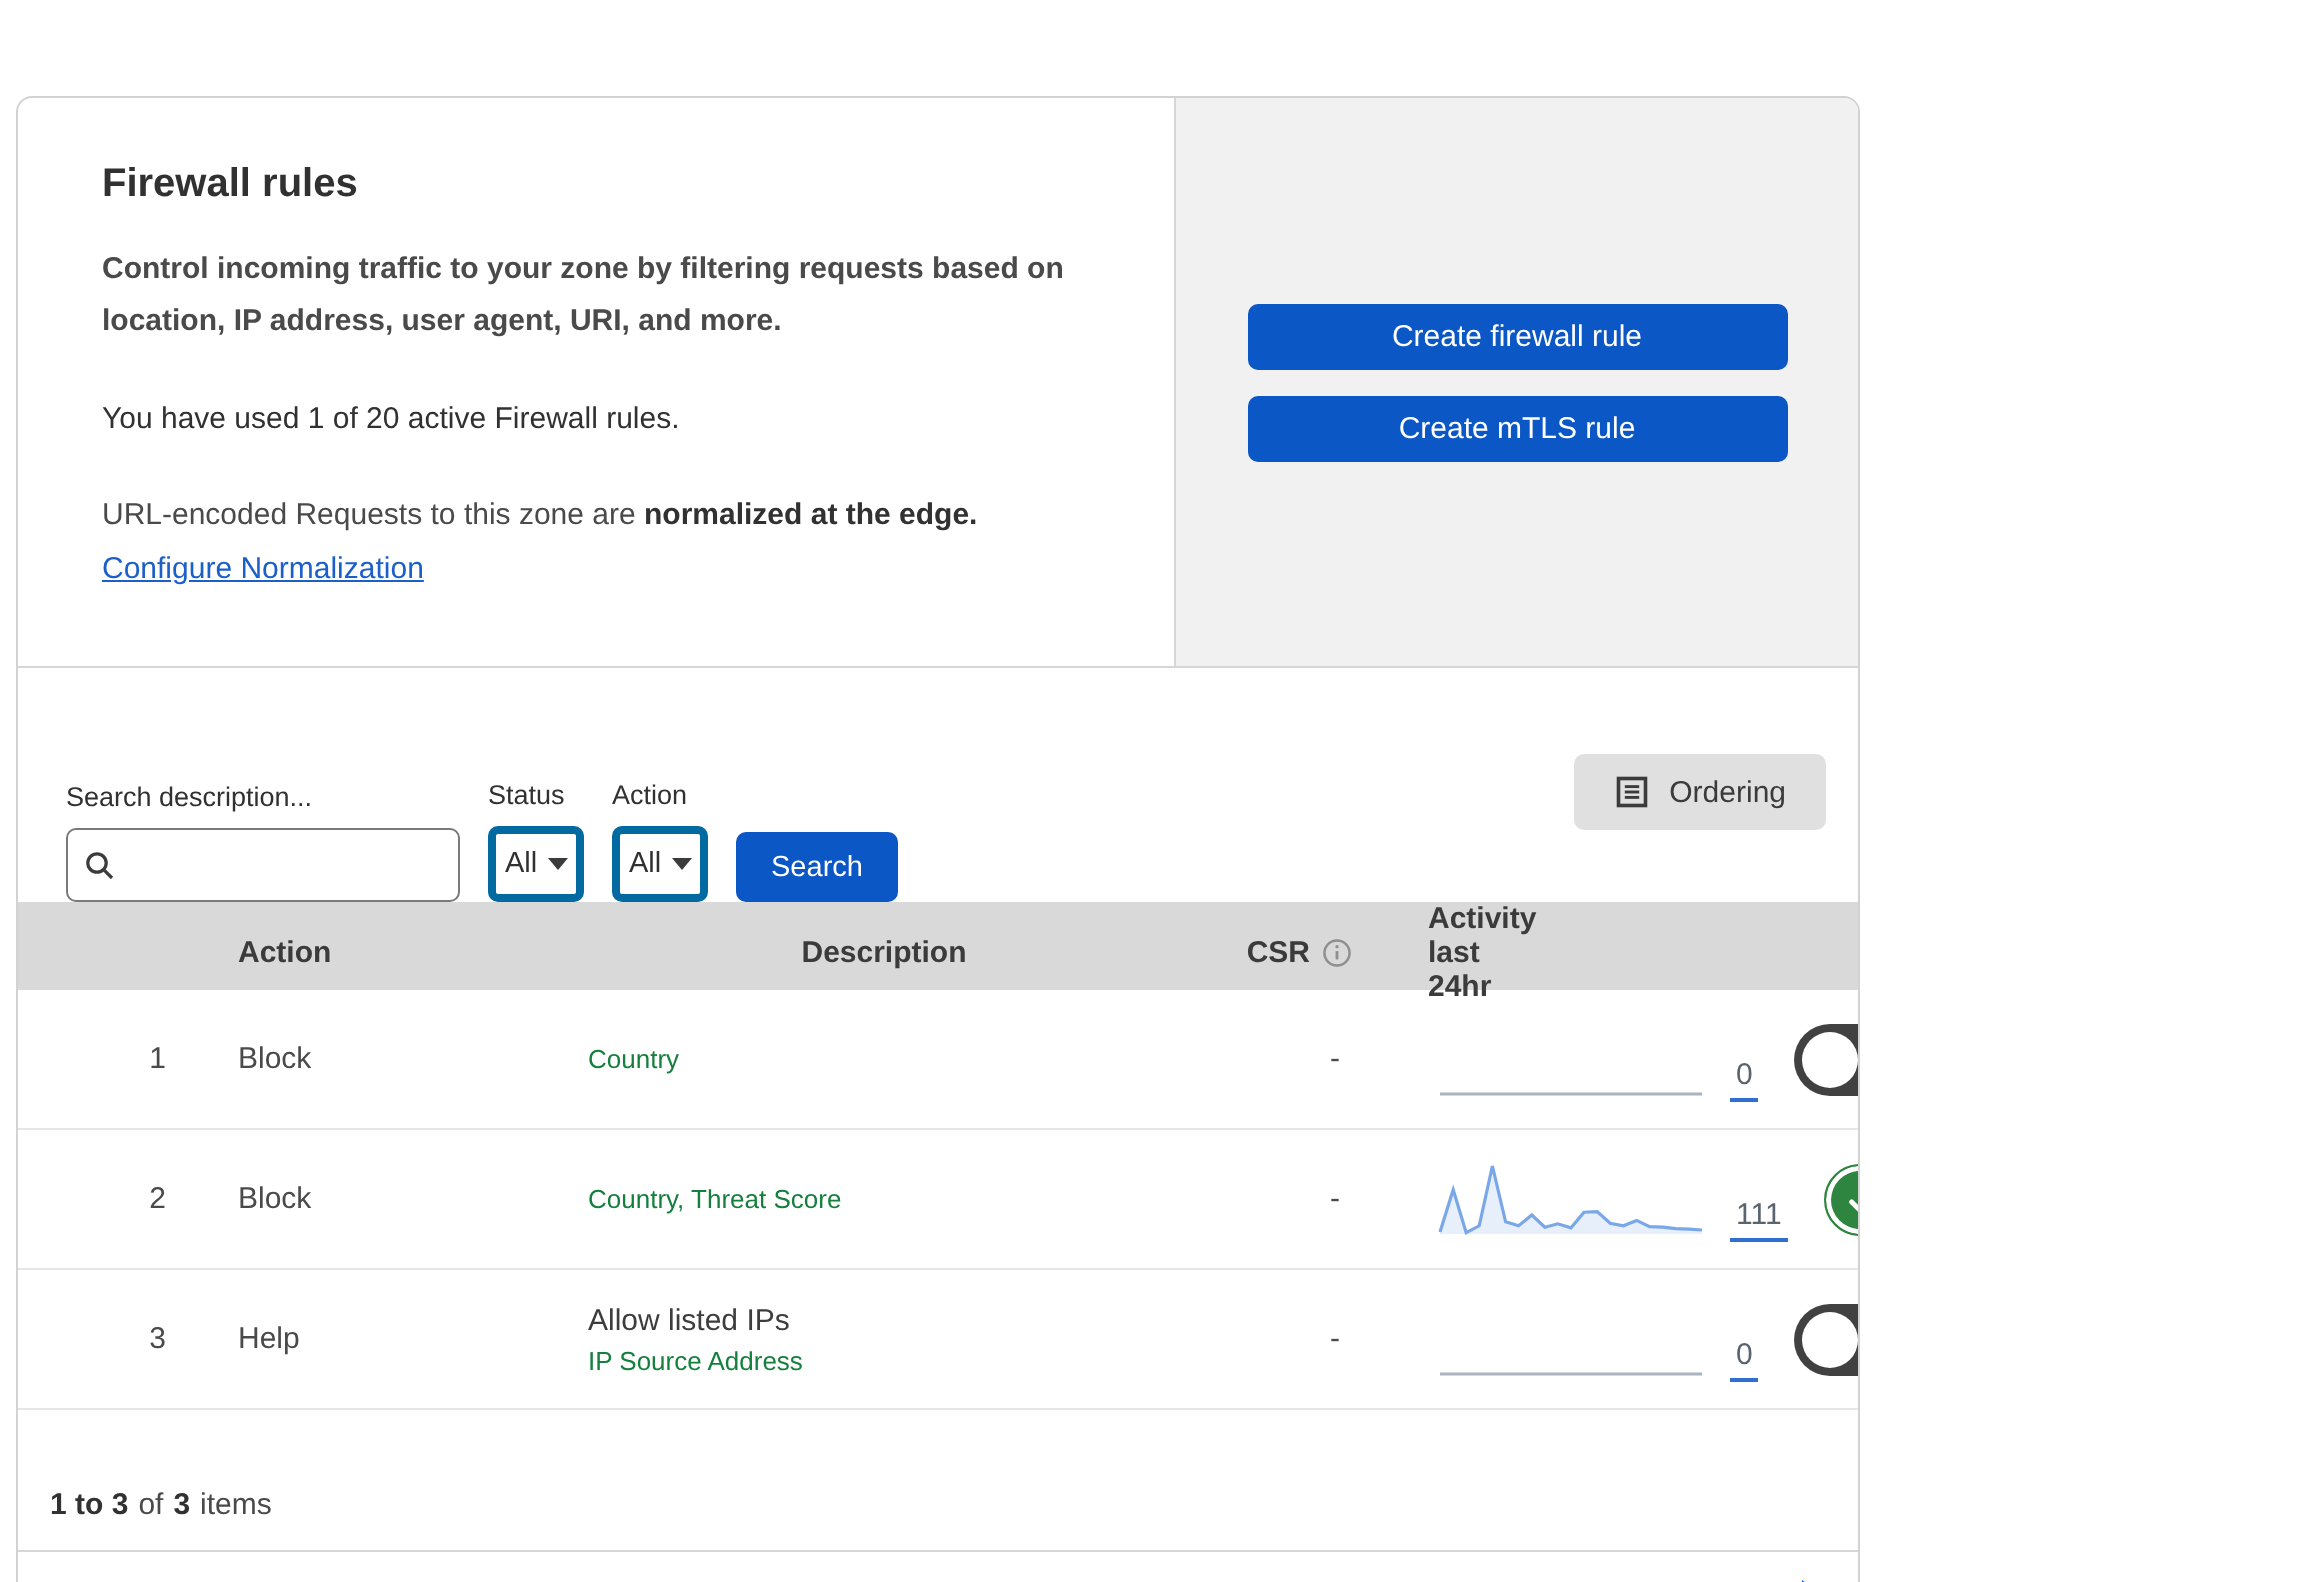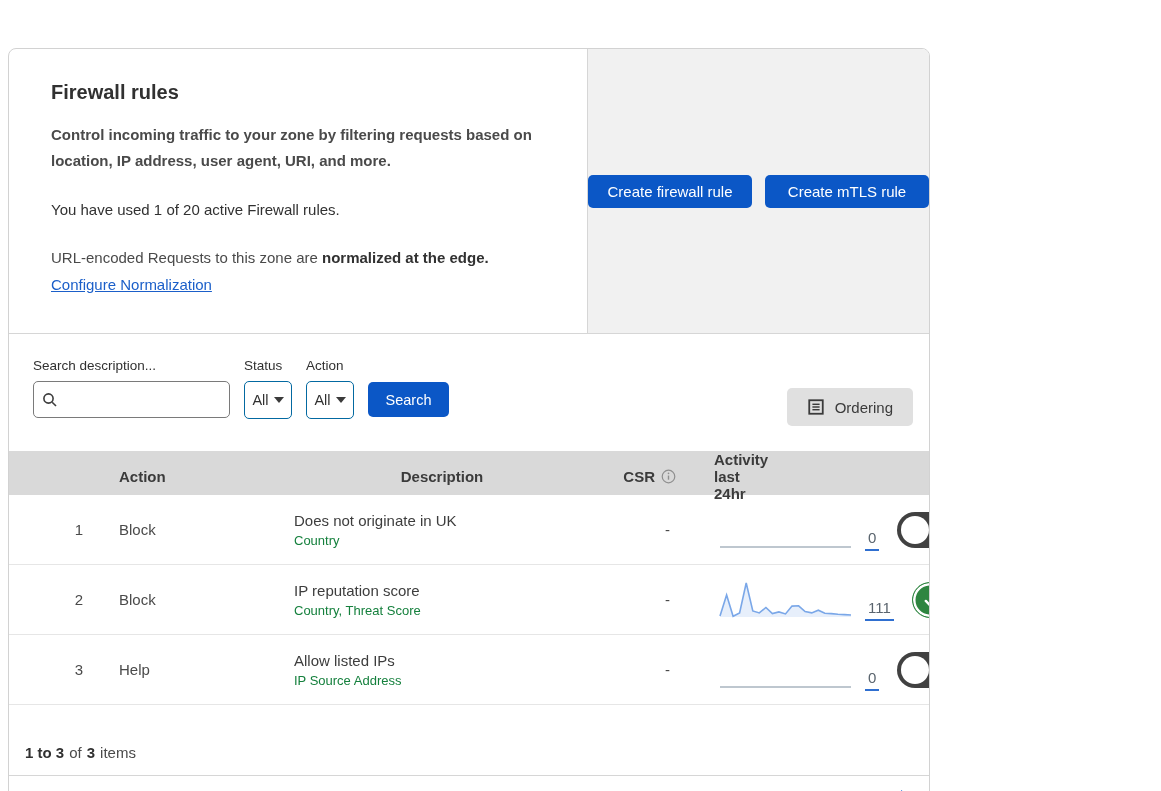--- a/index.html
+++ b/index.html
@@ -12,43 +12,43 @@
   .top-section { display:flex; height:285px; border-bottom:1px solid #d6d6d6; }
   .intro { flex:1; padding:32px 42px; }
   .intro h1 { font-size:20px; font-weight:600; color:#313131; margin-bottom:18px; }
   .intro .desc { font-size:15px; color:#4a4a4a; line-height:1.75; max-width:710px;font-weight:bold; }
   .intro .usage { font-size:15px; font-weight:400; color:#313131; margin-top:26px; }
   .intro .norm { font-size:15px; color:#4a4a4a; margin-top:28px; line-height:1.6; }
   .intro .norm b { color:#313131; }
   .intro a.norm-link { display:inline-block; margin-top:6px; font-size:15px; color:#1b5fc9; text-decoration:underline; cursor:pointer; }
   .cta-panel {
     width:342px; background:#f1f1f1; border-left:1px solid #d6d6d6;
-    display:flex; flex-direction:row; justify-content:center; align-items:center; gap:13px;
+    display:flex; flex-direction:column; justify-content:center; align-items:center; gap:13px;
   }
   .btn-primary {
     width:270px; height:33px; background:#0b57c6; color:#fff; font-size:15px;
     border:none; border-radius:5px; cursor:pointer; font-family:"Liberation Sans", sans-serif;
   }
   
-  .filter-bar { position:relative; height:117px; padding:24px 16px 0 24px; display:flex; align-items:flex-start; gap:14px; }
+  .filter-bar { position:relative; height:117px; padding:24px 16px 0 24px; display:flex; align-items:flex-end; gap:14px; }
   .field { display:flex; flex-direction:column; }
   .field .flabel { font-size:13.5px; color:#313131; margin-bottom:8px; }
   .search-box {
     width:197px; height:37px; border:1px solid #7a7a7a; border-radius:5px; background:#fff;
     display:flex; align-items:center; padding:0 8px; gap:6px;
   }
   .search-box input { border:none; outline:none; flex:1; font-size:14px; min-width:0; background:transparent; }
   .dropdown {
-    width:48px; height:38px; border:1px solid #0369a1; border-radius:5px; background:#fff;
+    width:48px; height:38px; border:4px solid #0369a1; border-radius:5px; background:#fff;
     display:flex; align-items:center; justify-content:center; gap:5px; font-size:14.5px; color:#313131; cursor:pointer;
   }
   .caret { width:0; height:0; border-left:5px solid transparent; border-right:5px solid transparent; border-top:6px solid #3b3b3b; }
   .btn-search { width:81px; height:35px; margin-top:1px; font-size:14.5px; }
   .btn-ordering {
-    position:absolute; right:16px; top:54px; height:38px; padding:0 20px;
+    position:absolute; right:16px; top:43px; height:38px; padding:0 20px;
     background:#e0e0e0; border:none; border-radius:5px; font-size:15px; color:#3b3b3b;
     display:flex; align-items:center; gap:10px; cursor:pointer; font-family:"Liberation Sans", sans-serif;
   }
   
   .grid-cols { display:grid; grid-template-columns:86px 175px 320px 100px 1fr 200px; align-items:center; }
   .thead { height:44px; background:#d9d9d9; font-size:15px; font-weight:600; color:#3b3b3b; }
   .thead .h-action { padding-left:24px; }
   .thead .h-desc { padding-left:24px;text-align:center; }
   .thead .h-csr { text-align:right; padding-right:14px; display:flex; justify-content:flex-end; align-items:center; gap:6px; }
   .thead .h-activity { padding-left:24px; }
@@ -156,21 +156,20 @@
       </svg>
     </div>
     <div class="h-activity">Activity last 24hr</div>
     <div></div>
   </div>
 
   <div class="row grid-cols">
     <div class="cell-num">1</div>
     <div class="cell-action">Block</div>
     <div class="cell-desc">
-      <div class="d-main">Does not originate in UK</div>
       <div class="d-sub">Country</div>
     </div>
     <div class="cell-csr">-</div>
     <div class="cell-activity">
       <svg class="spark" viewBox="0 0 135 42">
           <line x1="2" y1="38" x2="133" y2="38" stroke="#a9b4bf" stroke-width="1.4"></line>
         </svg>
       <span class="count">0</span>
     </div>
     <div class="cell-controls">
@@ -193,21 +192,20 @@
             <line x1="16" y1="4" x2="4" y2="16" stroke="#3b3b3b" stroke-width="1.8"></line>
           </svg>
       </button>
     </div>
   </div>
 
   <div class="row grid-cols">
     <div class="cell-num">2</div>
     <div class="cell-action">Block</div>
     <div class="cell-desc">
-      <div class="d-main">IP reputation score</div>
       <div class="d-sub">Country, Threat Score</div>
     </div>
     <div class="cell-csr">-</div>
     <div class="cell-activity">
       <svg class="spark" viewBox="0 0 135 42">
           <polygon points="2,38 2.0,37.0 8.6,15.9 15.1,37.3 21.6,33.9 28.2,4.0 34.8,31.9 41.3,33.9 47.9,28.5 54.4,34.6 60.9,32.9 67.5,34.9 74.0,27.1 80.6,26.8 87.1,32.6 93.7,33.9 100.3,31.2 106.8,34.3 113.3,34.6 119.9,35.3 126.5,35.6 133.0,36.0 133,38" fill="rgba(122,167,232,0.18)"></polygon>
           <polyline points="2.0,37.0 8.6,15.9 15.1,37.3 21.6,33.9 28.2,4.0 34.8,31.9 41.3,33.9 47.9,28.5 54.4,34.6 60.9,32.9 67.5,34.9 74.0,27.1 80.6,26.8 87.1,32.6 93.7,33.9 100.3,31.2 106.8,34.3 113.3,34.6 119.9,35.3 126.5,35.6 133.0,36.0" fill="none" stroke="#7aa7e8" stroke-width="1.6"></polyline>
         </svg>
       <span class="count">111</span>
     </div>

